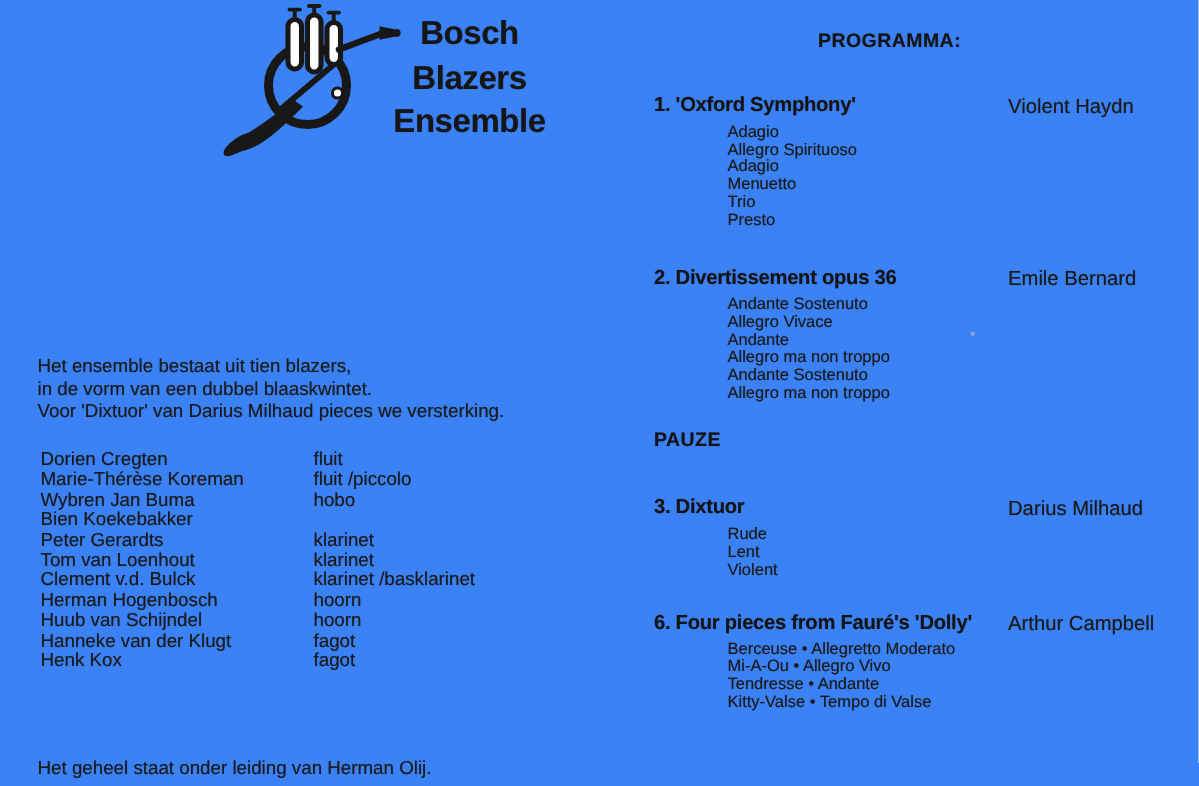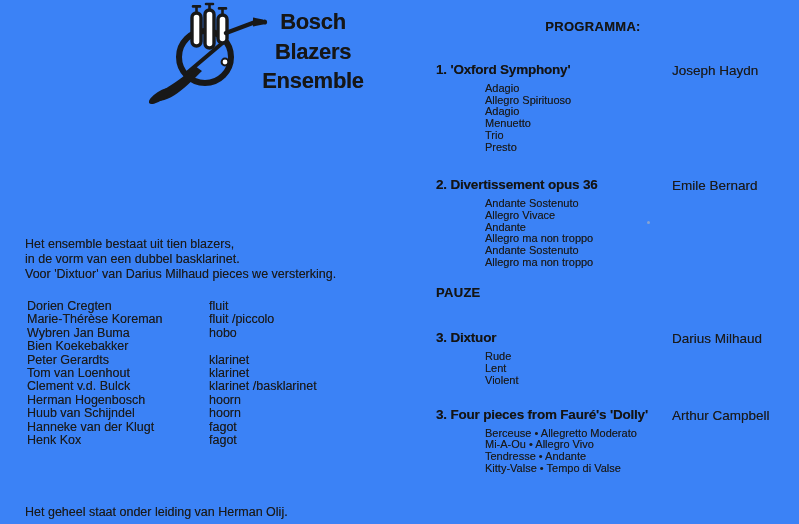--- a/index.html
+++ b/index.html
@@ -85,21 +85,21 @@
   </svg>
 
   <div class="logo-text">
     <div>Bosch</div>
     <div>Blazers</div>
     <div>Ensemble</div>
   </div>
 
   <div class="intro">
     <div>Het ensemble bestaat uit tien blazers,</div>
-    <div>in de vorm van een dubbel basklarinet.</div>
+    <div>in de vorm van een dubbel blaaskwintet.</div>
     <div>Voor 'Dixtuor' van Darius Milhaud pieces we versterking.</div>
   </div>
 
   <div class="members">
 
       <div class="member-row">
         <span class="member-name">Dorien Cregten</span>
         <span class="member-instrument">fluit</span>
       </div>
 
@@ -156,21 +156,21 @@
   <div class="footer-line">Het geheel staat onder leiding van Herman Olij.</div>
 
   <div class="program">
     <div class="prog-heading">PROGRAMMA:</div>
 
     <div class="prog-items c1">
 
         <div class="prog-item">
           <div class="prog-head">
             <span class="prog-title">1. 'Oxford Symphony'</span>
-            <span class="prog-composer">Joseph Haydn</span>
+            <span class="prog-composer">Violent Haydn</span>
           </div>
           <div class="movements">
 
               <div class="movement">Adagio</div>
 
               <div class="movement">Allegro Spirituoso</div>
 
               <div class="movement">Adagio</div>
 
               <div class="movement">Menuetto</div>
@@ -217,21 +217,21 @@
               <div class="movement">Rude</div>
 
               <div class="movement">Lent</div>
 
               <div class="movement">Violent</div>
             </div>
         </div>
 
         <div class="prog-item">
           <div class="prog-head">
-            <span class="prog-title">3. Four pieces from Fauré's 'Dolly'</span>
+            <span class="prog-title">6. Four pieces from Fauré's 'Dolly'</span>
             <span class="prog-composer">Arthur Campbell</span>
           </div>
           <div class="movements">
 
               <div class="movement">Berceuse  • Allegretto Moderato</div>
 
               <div class="movement">Mi-A-Ou  • Allegro Vivo</div>
 
               <div class="movement">Tendresse  • Andante</div>
 

